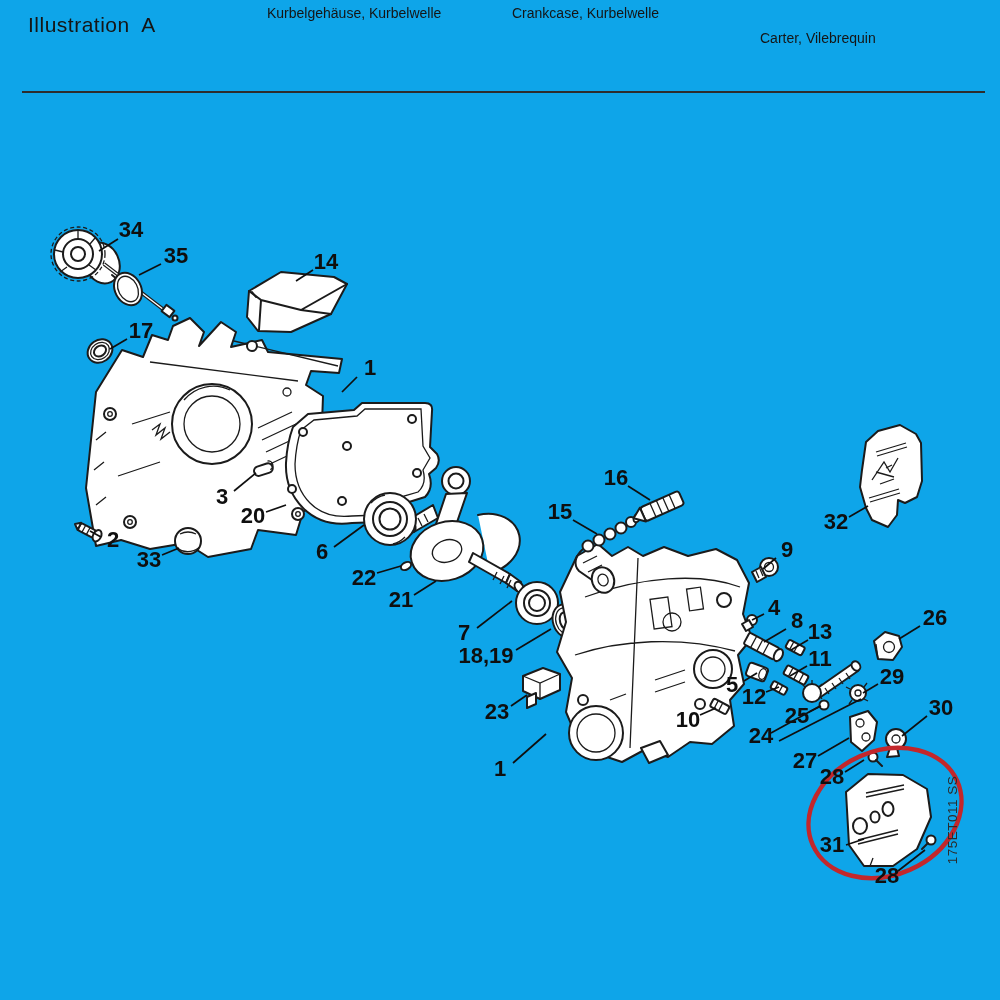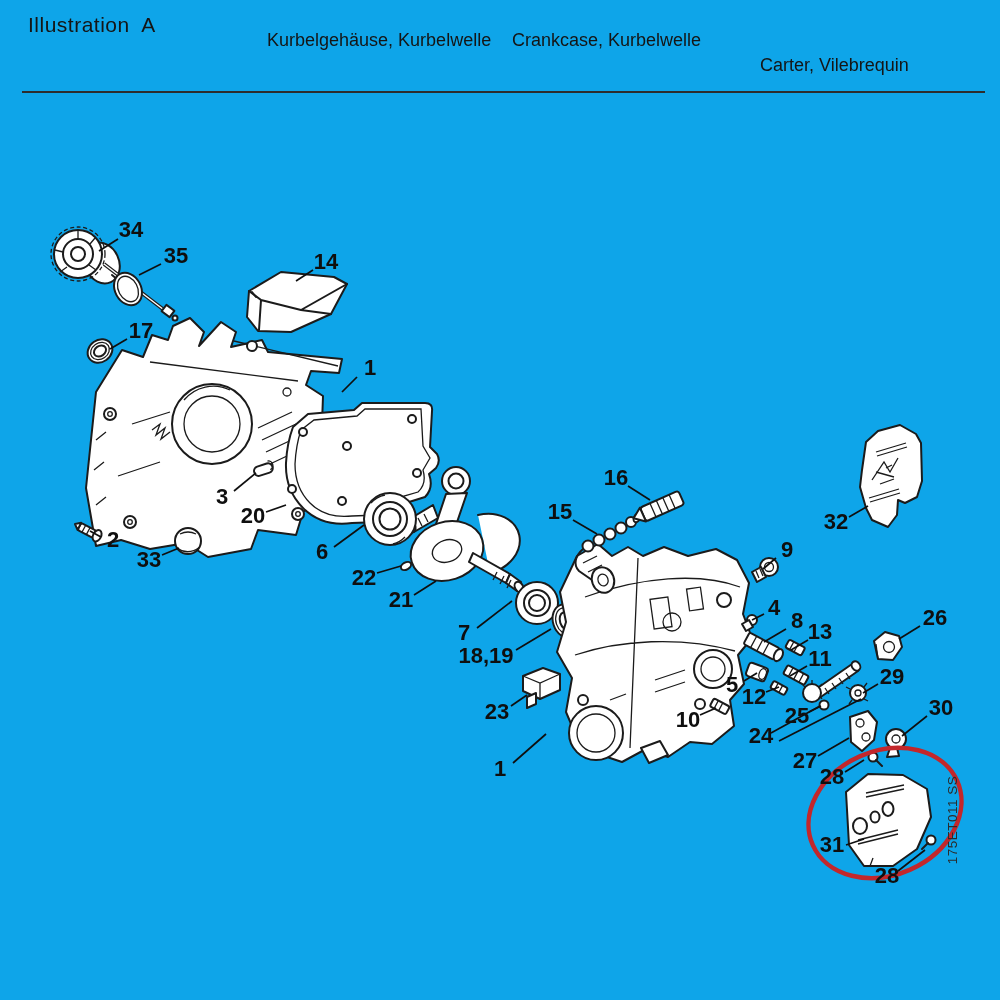--- a/index.html
+++ b/index.html
@@ -1,20 +1,20 @@
 <!DOCTYPE html>
 <html><head>
 <meta charset="utf-8">
 <style>
   html,body{margin:0;padding:0;background:#e8e8e8;}
   .page{position:relative;width:1000px;height:1000px;background:#0ea5e9;overflow:hidden;
         font-family:"Liberation Sans",sans-serif;color:#111;}
   .hdr-title{position:absolute;left:28px;top:13px;font-size:21px;font-weight:400;
              letter-spacing:.5px;white-space:pre;color:#151515;}
-  .hdr-sub{position:absolute;top:30px;font-size:18px;color:#151515;white-space:pre;}
+  .hdr-sub{position:absolute;top:5px;font-size:14px;color:#151515;white-space:pre;}
   .sub-de{left:267px;}
   .sub-en{left:512px;}
   .sub-fr{left:760px;margin-top:25px;}
   .rule{position:absolute;left:22px;top:91px;width:963px;height:2px;background:#2d2d2d;}
   svg{position:absolute;left:0;top:0;}
   .art{stroke:#1b1b1b;stroke-width:2;fill:#ffffff;stroke-linejoin:round;stroke-linecap:round;}
   .ln{stroke:#1b1b1b;stroke-width:2;fill:none;stroke-linecap:round;}
   .thin{stroke:#1b1b1b;stroke-width:1.3;fill:none;}
   .callout{font-family:"Liberation Sans",sans-serif;font-size:22px;font-weight:bold;fill:#0f0f0f;}
   .leader{stroke:#0f0f0f;stroke-width:1.7;}

